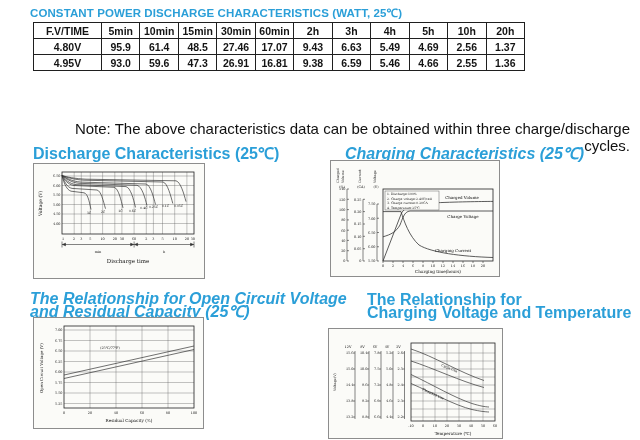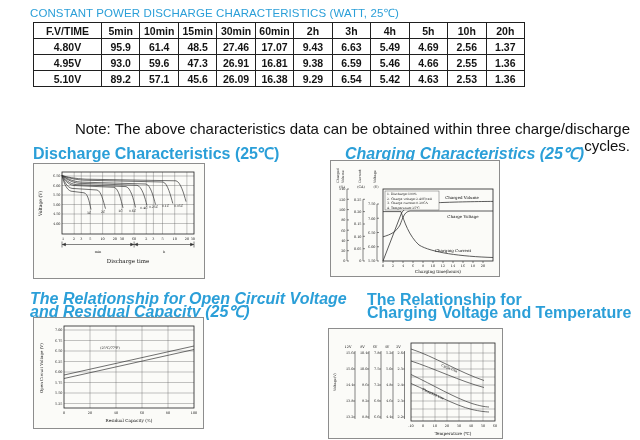--- a/index.html
+++ b/index.html
@@ -1,19 +1,19 @@
 <!DOCTYPE html>
 <html><head>
 <meta charset="utf-8">
 <style>
   html,body{margin:0;padding:0;}
   body{width:640px;height:440px;position:relative;background:#fff;
        font-family:"Liberation Sans",sans-serif;overflow:hidden;}
   .page-title{position:absolute;left:30px;top:5px;width:600px;
-      font-size:11.5px;font-weight:normal;color:#2b9fd8;letter-spacing:.1px;}
+      font-size:11.5px;font-weight:bold;color:#2b9fd8;letter-spacing:.1px;}
   table.data{position:absolute;left:33px;top:22px;width:492px;
       border-collapse:collapse;table-layout:fixed;}
   table.data th,table.data td{border:1px solid #1f1f1f;text-align:center;
       font-size:10.5px;font-weight:bold;color:#141414;height:15px;padding:0;
       font-family:"Liberation Sans",sans-serif;}
   table.data{border:1.5px solid #1f1f1f;}
   .note{position:absolute;left:30px;top:120px;width:600px;
       font-size:15px;color:#111;text-align:right;}
   .chart-title{position:absolute;color:#2b9fd8;font-size:16px;
       font-weight:600;line-height:13px;}
@@ -76,34 +76,20 @@
     <td>47.3</td>
     <td>26.91</td>
     <td>16.81</td>
     <td>9.38</td>
     <td>6.59</td>
     <td>5.46</td>
     <td>4.66</td>
     <td>2.55</td>
     <td>1.36</td>
   </tr>
-  <tr>
-    <td>5.10V</td>
-    <td>89.2</td>
-    <td>57.1</td>
-    <td>45.6</td>
-    <td>26.09</td>
-    <td>16.38</td>
-    <td>9.29</td>
-    <td>6.54</td>
-    <td>5.42</td>
-    <td>4.63</td>
-    <td>2.53</td>
-    <td>1.36</td>
-  </tr>
 </tbody>
   </table>
 
 <div class="note">Note: The above characteristics data can be obtained within three charge/discharge cycles.</div>
 
 <div class="chart-title" style="left:33px;top:147px;">Discharge Characteristics (25℃)</div>
 <div class="chart-box" style="left:33px;top:163px;width:170px;height:114px;">
 <svg width="170" height="114" viewBox="0 0 170 114">
   <g class="grid">
     <line x1="28" y1="12" x2="160" y2="12"></line>

